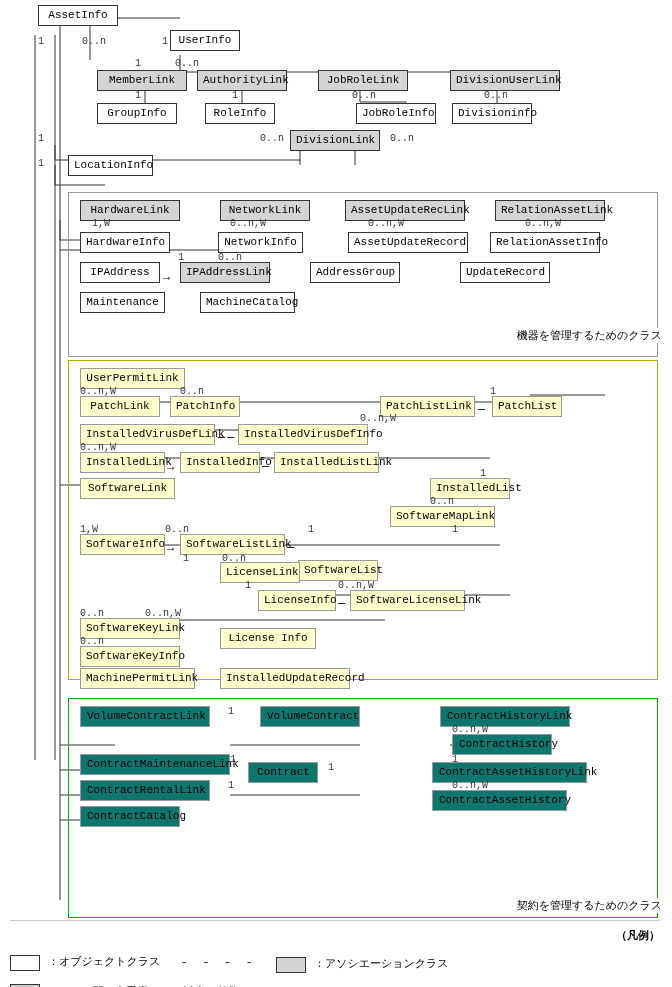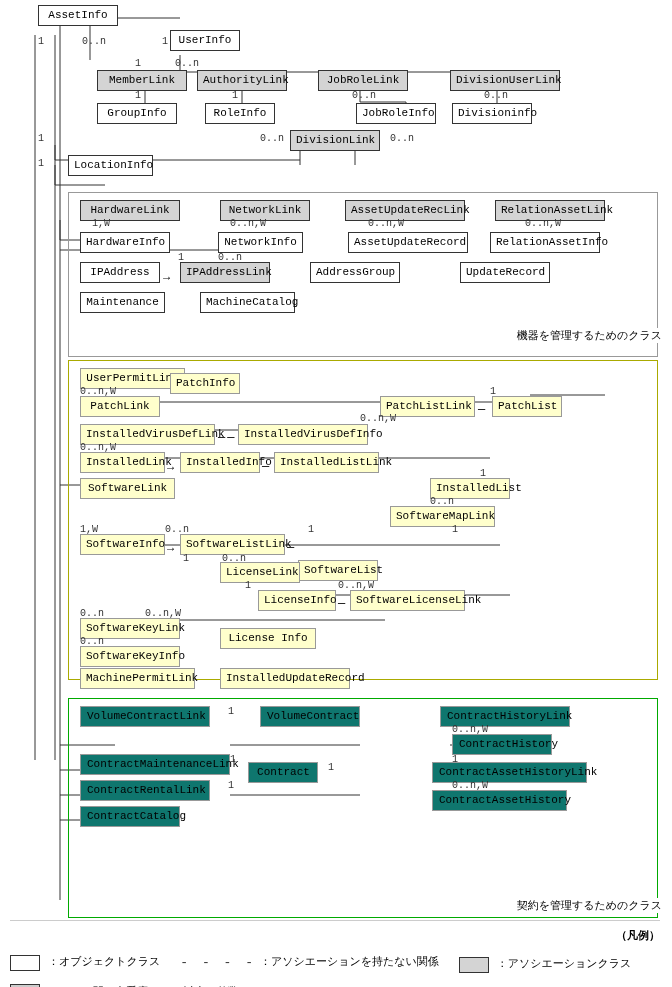--- a/index.html
+++ b/index.html
@@ -292,21 +292,21 @@
 
 
   <div class="node node-yellow" style="left:80px; top:368px; width:105px;">UserPermitLink</div>
 
   <div class="mult" style="left:80px; top:386px;">0..n,W</div>
 
   <div class="node node-yellow" style="left:80px; top:396px; width:80px;">PatchLink</div>
 
   <div class="mult" style="left:180px; top:386px;">0..n</div>
 
-  <div class="node node-yellow" style="left:170px; top:373px; width:70px;">PatchInfo</div>
+  <div class="node node-yellow" style="left:170px; top:396px; width:70px;">PatchInfo</div>
 
   <div class="mult" style="left:490px; top:386px;">1</div>
 
   <div class="node node-yellow" style="left:380px; top:396px; width:95px;">PatchListLink</div>
 
   <div style="position:absolute; left:478px; top:403px; font-size:12px;">—</div>
 
   <div class="node node-yellow" style="left:492px; top:396px; width:70px;">PatchList</div>
 
   <div class="mult" style="left:360px; top:413px;">0..n,W</div>
@@ -429,21 +429,20 @@
 
       <div style="width:100%; font-weight:bold;text-align:right;">（凡例）</div>
 
       <div style="display:flex; align-items:center; gap:4px;">
         <div class="legend-box"></div>
         <span>：オブジェクトクラス</span>
       </div>
 
       <div style="display:flex; align-items:center; gap:4px;">
         <span style="font-size:13px; letter-spacing:3px; color:#333;">- - - -</span>
-        <span>：アソシエーションを持たない関係</span>
       </div>
 
       <div style="display:flex; align-items:center; gap:4px; margin-top:4px;">
         <div class="legend-box-gray"></div>
         <span>：アソシエーションクラス</span>
       </div>
 
       <div style="display:flex; align-items:center; gap:4px; margin-top:4px;">
         <div class="legend-box-multiplicity">1,0..n</div>
         <span>：クラス間の多重度（nは0以上の整数）</span>

